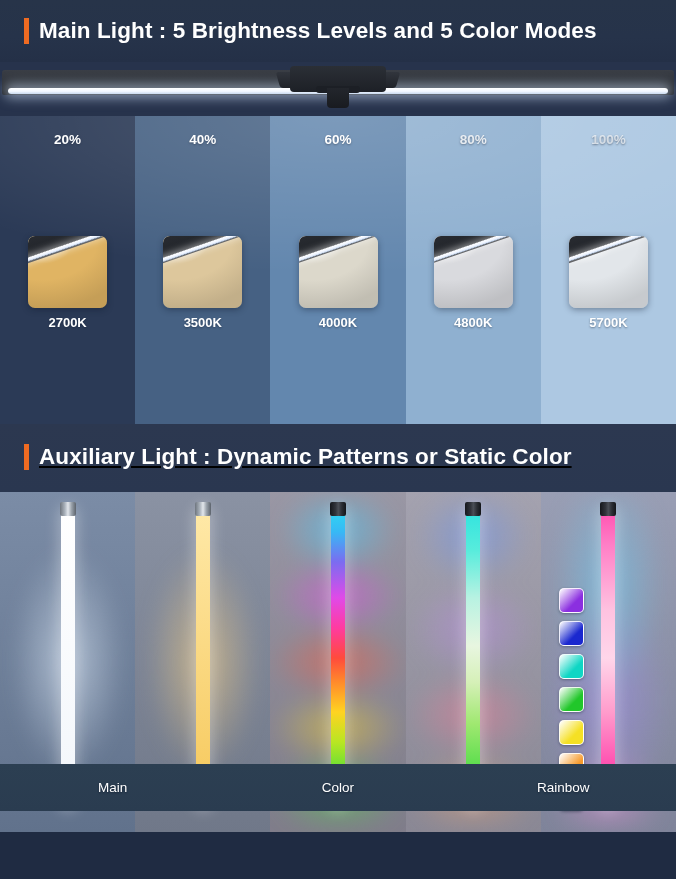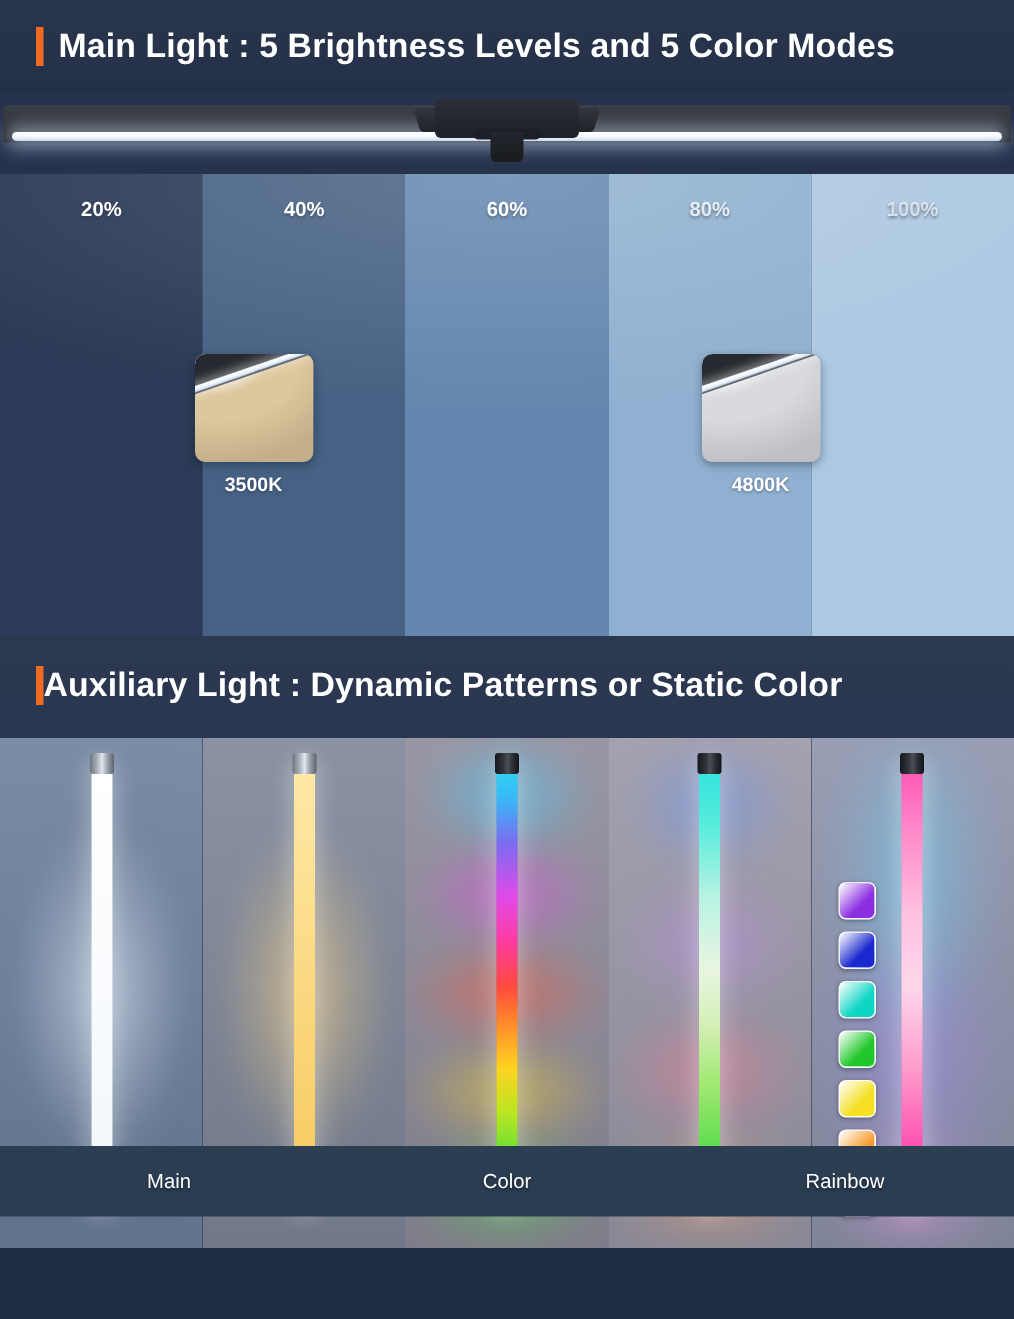--- a/index.html
+++ b/index.html
@@ -233,20 +233,22 @@
     height: 68px;
     background: linear-gradient(180deg, #2c3850 0%, #2a3750 100%);
     z-index: 6;
   }
   .aux-heading-row {
     position: absolute;
     left: 24px;
     top: 20px;
     display: flex;
     align-items: flex-end;
+    gap: 10px;
+    text-decoration: underline;
   }
 
   .aux-cols {
     position: absolute;
     left: 0; top: 68px;
     width: 676px;
     height: 387px;
     display: flex;
   }
   .aux-col {
@@ -378,33 +380,57 @@
       <div class="lamp-hub-left"></div>
       <div class="lamp-hub-right"></div>
       <div class="lamp-hub"></div>
       <div class="lamp-collar"></div>
       <div class="lamp-stem"></div>
     </div>
 
     <div class="temp-row" id="temp-row">
         <div class="temp-cell">
           <div class="temp-swatch">
+            <div class="sw-glow" style="background: radial-gradient(120% 95% at 18% 6%, rgb(255, 255, 255) 0%, rgb(224, 180, 99) 34%, rgb(224, 180, 99) 58%, rgba(0, 0, 0, 0.12) 100%), linear-gradient(rgb(224, 180, 99) 0%, rgb(224, 180, 99) 100%);"></div>
+            <div class="sw-dark"></div>
+            <div class="sw-line"></div>
+          </div>
+          <div class="temp-caption">2700K</div>
+        </div>
+        <div class="temp-cell">
+          <div class="temp-swatch">
             <div class="sw-glow" style="background: radial-gradient(120% 95% at 18% 6%, rgb(255, 255, 255) 0%, rgb(221, 199, 156) 34%, rgb(221, 199, 156) 58%, rgba(0, 0, 0, 0.12) 100%), linear-gradient(rgb(221, 199, 156) 0%, rgb(221, 199, 156) 100%);"></div>
             <div class="sw-dark"></div>
             <div class="sw-line"></div>
           </div>
           <div class="temp-caption">3500K</div>
+        </div>
+        <div class="temp-cell">
+          <div class="temp-swatch">
+            <div class="sw-glow" style="background: radial-gradient(120% 95% at 18% 6%, rgb(255, 255, 255) 0%, rgb(220, 216, 203) 34%, rgb(220, 216, 203) 58%, rgba(0, 0, 0, 0.12) 100%), linear-gradient(rgb(220, 216, 203) 0%, rgb(220, 216, 203) 100%);"></div>
+            <div class="sw-dark"></div>
+            <div class="sw-line"></div>
+          </div>
+          <div class="temp-caption">4000K</div>
         </div>
         <div class="temp-cell">
           <div class="temp-swatch">
             <div class="sw-glow" style="background: radial-gradient(120% 95% at 18% 6%, rgb(255, 255, 255) 0%, rgb(217, 218, 222) 34%, rgb(217, 218, 222) 58%, rgba(0, 0, 0, 0.12) 100%), linear-gradient(rgb(217, 218, 222) 0%, rgb(217, 218, 222) 100%);"></div>
             <div class="sw-dark"></div>
             <div class="sw-line"></div>
           </div>
           <div class="temp-caption">4800K</div>
+        </div>
+        <div class="temp-cell">
+          <div class="temp-swatch">
+            <div class="sw-glow" style="background: radial-gradient(120% 95% at 18% 6%, rgb(255, 255, 255) 0%, rgb(226, 230, 234) 34%, rgb(226, 230, 234) 58%, rgba(0, 0, 0, 0.12) 100%), linear-gradient(rgb(226, 230, 234) 0%, rgb(226, 230, 234) 100%);"></div>
+            <div class="sw-dark"></div>
+            <div class="sw-line"></div>
+          </div>
+          <div class="temp-caption">5700K</div>
         </div>
       </div>
   </div>
 
   <div class="aux-section">
 
     <div class="aux-cols" id="aux-cols">
         <div class="aux-col">
           <div class="aux-scene" style="background: linear-gradient(rgba(255, 255, 255, 0.1) 0%, rgba(0, 0, 0, 0.1) 100%), rgb(108, 127, 156);">
             <div class="halo" style="background:radial-gradient(42% 46% at 50% 50%, rgba(225,238,252,0.58) 0%, rgba(225,238,252,0) 76%);filter:blur(10px);"></div>

